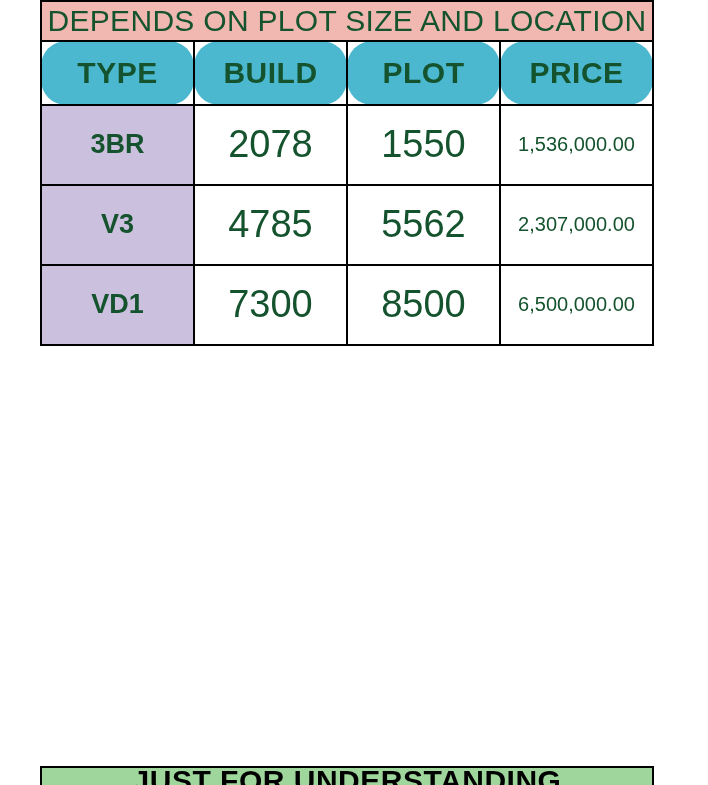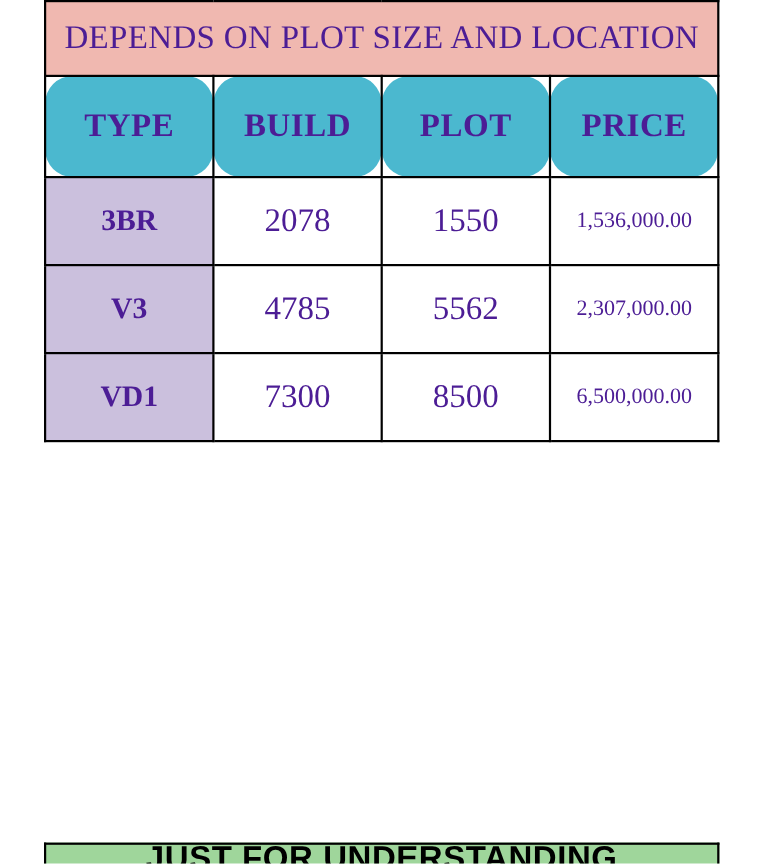--- a/index.html
+++ b/index.html
@@ -26,25 +26,24 @@
     width: 614px;
   }
   table.price-table {
     border-collapse: collapse;
     width: 614px;
     table-layout: fixed;
   }
   table.price-table td,
   table.price-table th {
     border: 2px solid #000000;
-    padding: 14px;
+    padding: 0;
     text-align: center;
     vertical-align: middle;
-    color: #4c1d95;
-    font-family: Liberation Serif, serif;
+    color: #14532d;
   }
   
   .banner-cell {
     background: #f0b8b0;
     font-size: 30px;
     font-weight: 400;
     line-height: 1.25;
     padding: 6px 6px 10px 6px;
     letter-spacing: 0.3px;
   }
@@ -59,21 +58,21 @@
   }
   
   .type-cell {
     background: #cbc0dd;
     font-size: 27px;
     font-weight: bold;
     line-height: 1.15;
   }
   .num-cell {
     background: #ffffff;
-    font-size: 30px;
+    font-size: 38px;
     font-weight: 400;
     margin-left: 20px;
   }
   .price-cell {
     background: #ffffff;
     font-size: 20px;
     font-weight: 400;
     vertical-align: bottom;
     padding-bottom: 2px;
     text-align: center;

